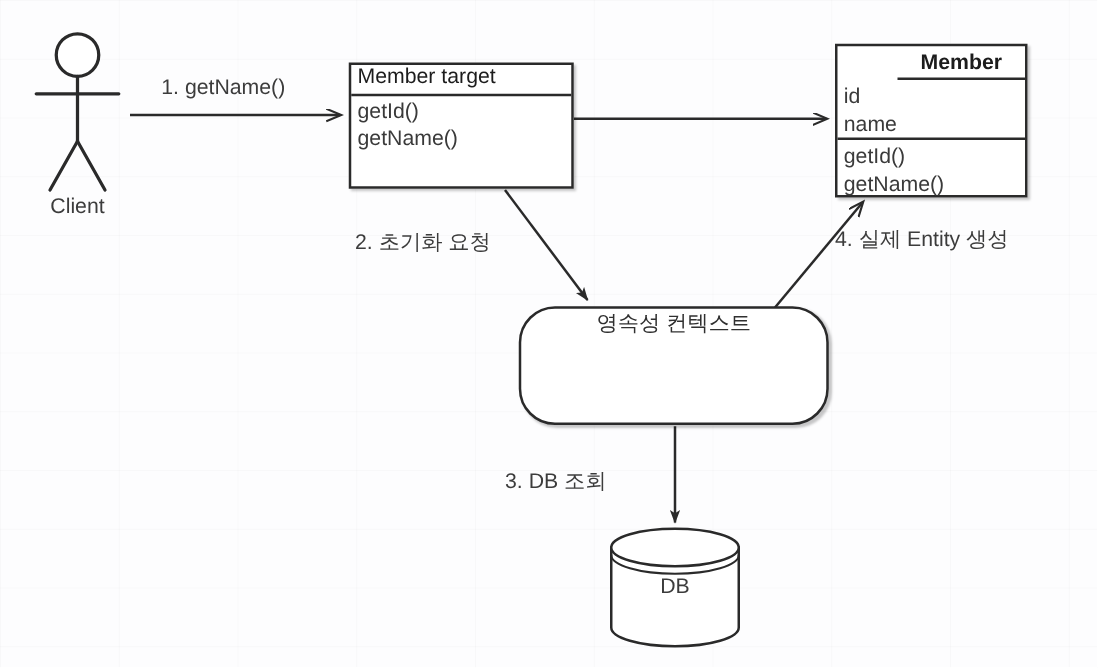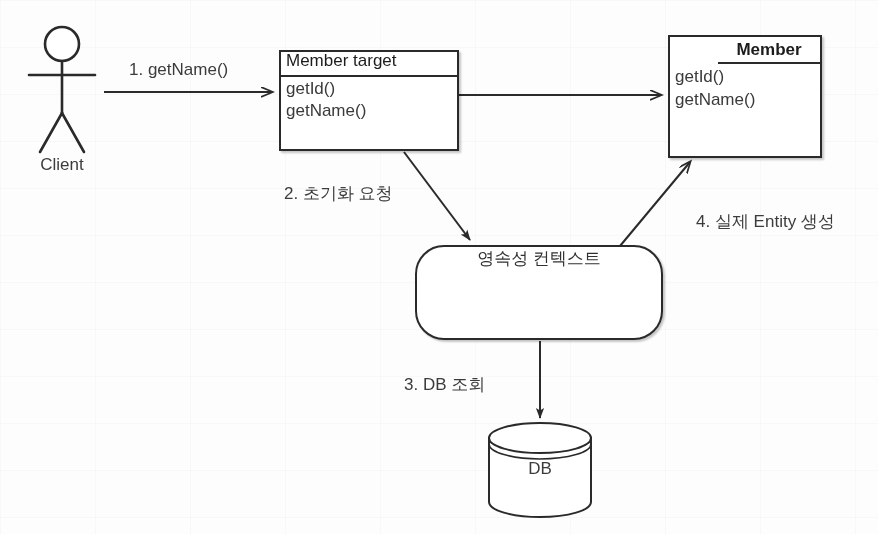--- a/index.html
+++ b/index.html
@@ -113,21 +113,21 @@
   
   .edge-label {
     position: absolute;
     color: #3c3c3c;
     font-size: 17px;
     white-space: nowrap;
   }
   #label-1 { left: 129px; top: 60px; }
   #label-5 { left: 466px; top: 58px; }
   #label-2 { left: 284px; top: 182px; }
-  #label-4 { left: 668px; top: 210px; margin-left: 28px; }
+  #label-4 { left: 668px; top: 180px; }
   #label-3 { left: 404px; top: 373px; }
   
   #actor-name {
     position: absolute;
     left: 0px; top: 155px; width: 124px;
     text-align: center;
     font-size: 17px;
     color: #3c3c3c;
   }
   #db-label {
@@ -193,20 +193,24 @@
       <div class="cls-line">Member target</div>
     </div>
     <div class="cls-section meth-sec">
       <div class="cls-line">getId()</div>
       <div class="cls-line">getName()</div>
     </div>
   </div>
 
   <div id="member-class" class="node-box">
     <div class="cls-title">Member</div>
+    <div class="cls-section attr-sec bordered">
+      <div class="cls-line">id</div>
+      <div class="cls-line">name</div>
+    </div>
     <div class="cls-section meth-sec">
       <div class="cls-line">getId()</div>
       <div class="cls-line">getName()</div>
     </div>
   </div>
 
   <div id="persistence-context" class="node-box">
     <div class="pc-label">영속성 컨텍스트</div>
   </div>
 

